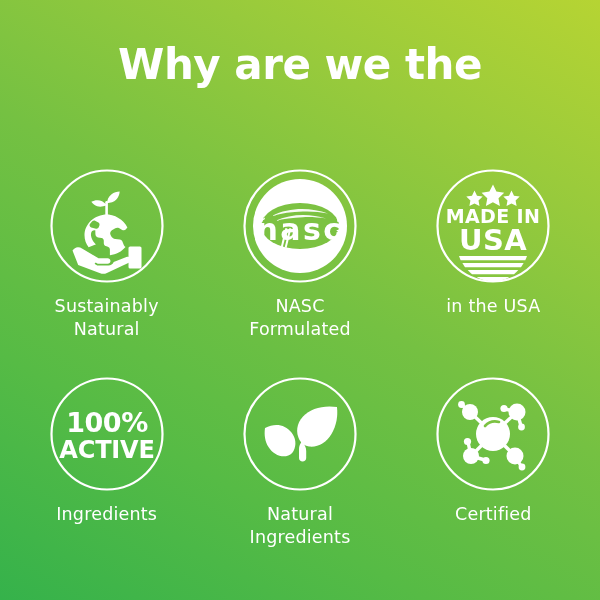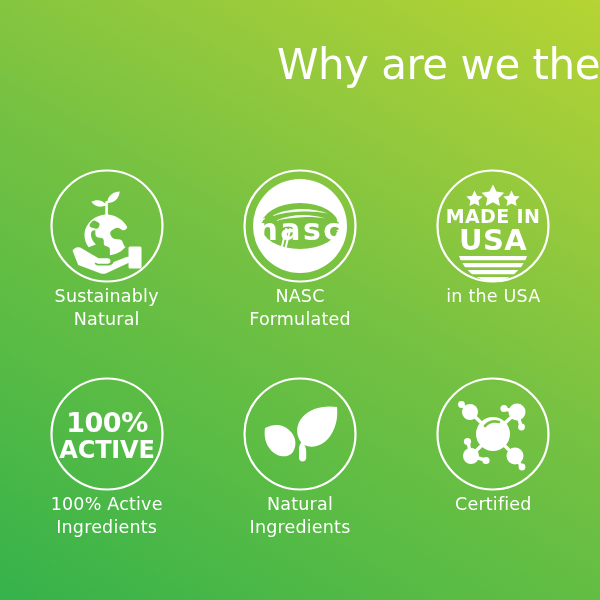--- a/index.html
+++ b/index.html
@@ -20,24 +20,24 @@
     box-sizing: border-box;
     background: linear-gradient(30deg, #35b24b 0%, #56bb45 26%, #75c142 52%, #97ca3c 76%, #b6d433 100%);
     overflow: hidden;
   }
 
   .headline {
     position: absolute;
     top: 38px;
     left: 0;
     width: 600px;
-    text-align: right;
+    text-align: center;
     color: #ffffff;
     font-family: "DejaVu Sans", sans-serif;
-    font-weight: normal;
+    font-weight: bold;
     font-size: 42px;
     line-height: 53px;
     letter-spacing: -0.5px;
   }
   .headline .line { display: block; white-space: nowrap; }
 
   .grid {
     position: absolute;
     top: 168px;
     left: 10px;
@@ -54,21 +54,21 @@
   }
 
   .badge {
     width: 116px;
     height: 116px;
     position: relative;
   }
   .badge svg { display: block; width: 116px; height: 116px; }
 
   .caption {
-    margin-top: 1px;
+    margin-top: 11px;
     text-align: center;
     color: #ffffff;
     font-family: "DejaVu Sans", sans-serif;
     font-weight: normal;
     font-size: 17.5px;
     line-height: 23px;
     letter-spacing: 0.2px;
   }
   .caption .cline { display: block; white-space: nowrap; }
 </style>
@@ -162,21 +162,20 @@
 
     <div class="cell">
       <div class="badge">
         <svg viewBox="0 0 116 116" xmlns="http://www.w3.org/2000/svg">
           <circle cx="58" cy="58" r="55.5" fill="none" stroke="#ffffff" stroke-width="2.2"></circle>
           <text x="58" y="56" text-anchor="middle" font-family="DejaVu Sans, sans-serif" font-size="27" font-weight="bold" fill="#ffffff" letter-spacing="-0.5">100%</text>
           <text x="58" y="82" text-anchor="middle" font-family="DejaVu Sans, sans-serif" font-size="24" font-weight="bold" fill="#ffffff" letter-spacing="-0.2">ACTIVE</text>
         </svg>
       </div>
       <div class="caption">
-        <span class="cline">100% Active</span>
         <span class="cline">Ingredients</span>
       </div>
     </div>
 
     <div class="cell">
       <div class="badge">
         <svg viewBox="0 0 116 116" xmlns="http://www.w3.org/2000/svg">
           <circle cx="58" cy="58" r="55.5" fill="none" stroke="#ffffff" stroke-width="2.2"></circle>
           <g fill="#ffffff">
             <path d="M95 31c-14-2-26.5 1.5-34 9.5-6.5 7-7.5 16-3.5 23.5 2 3.5 5.5 6 9.5 6.5 9 1 17.5-4 22.5-12.5C94.5 49.5 96 40 95 31z"></path>

